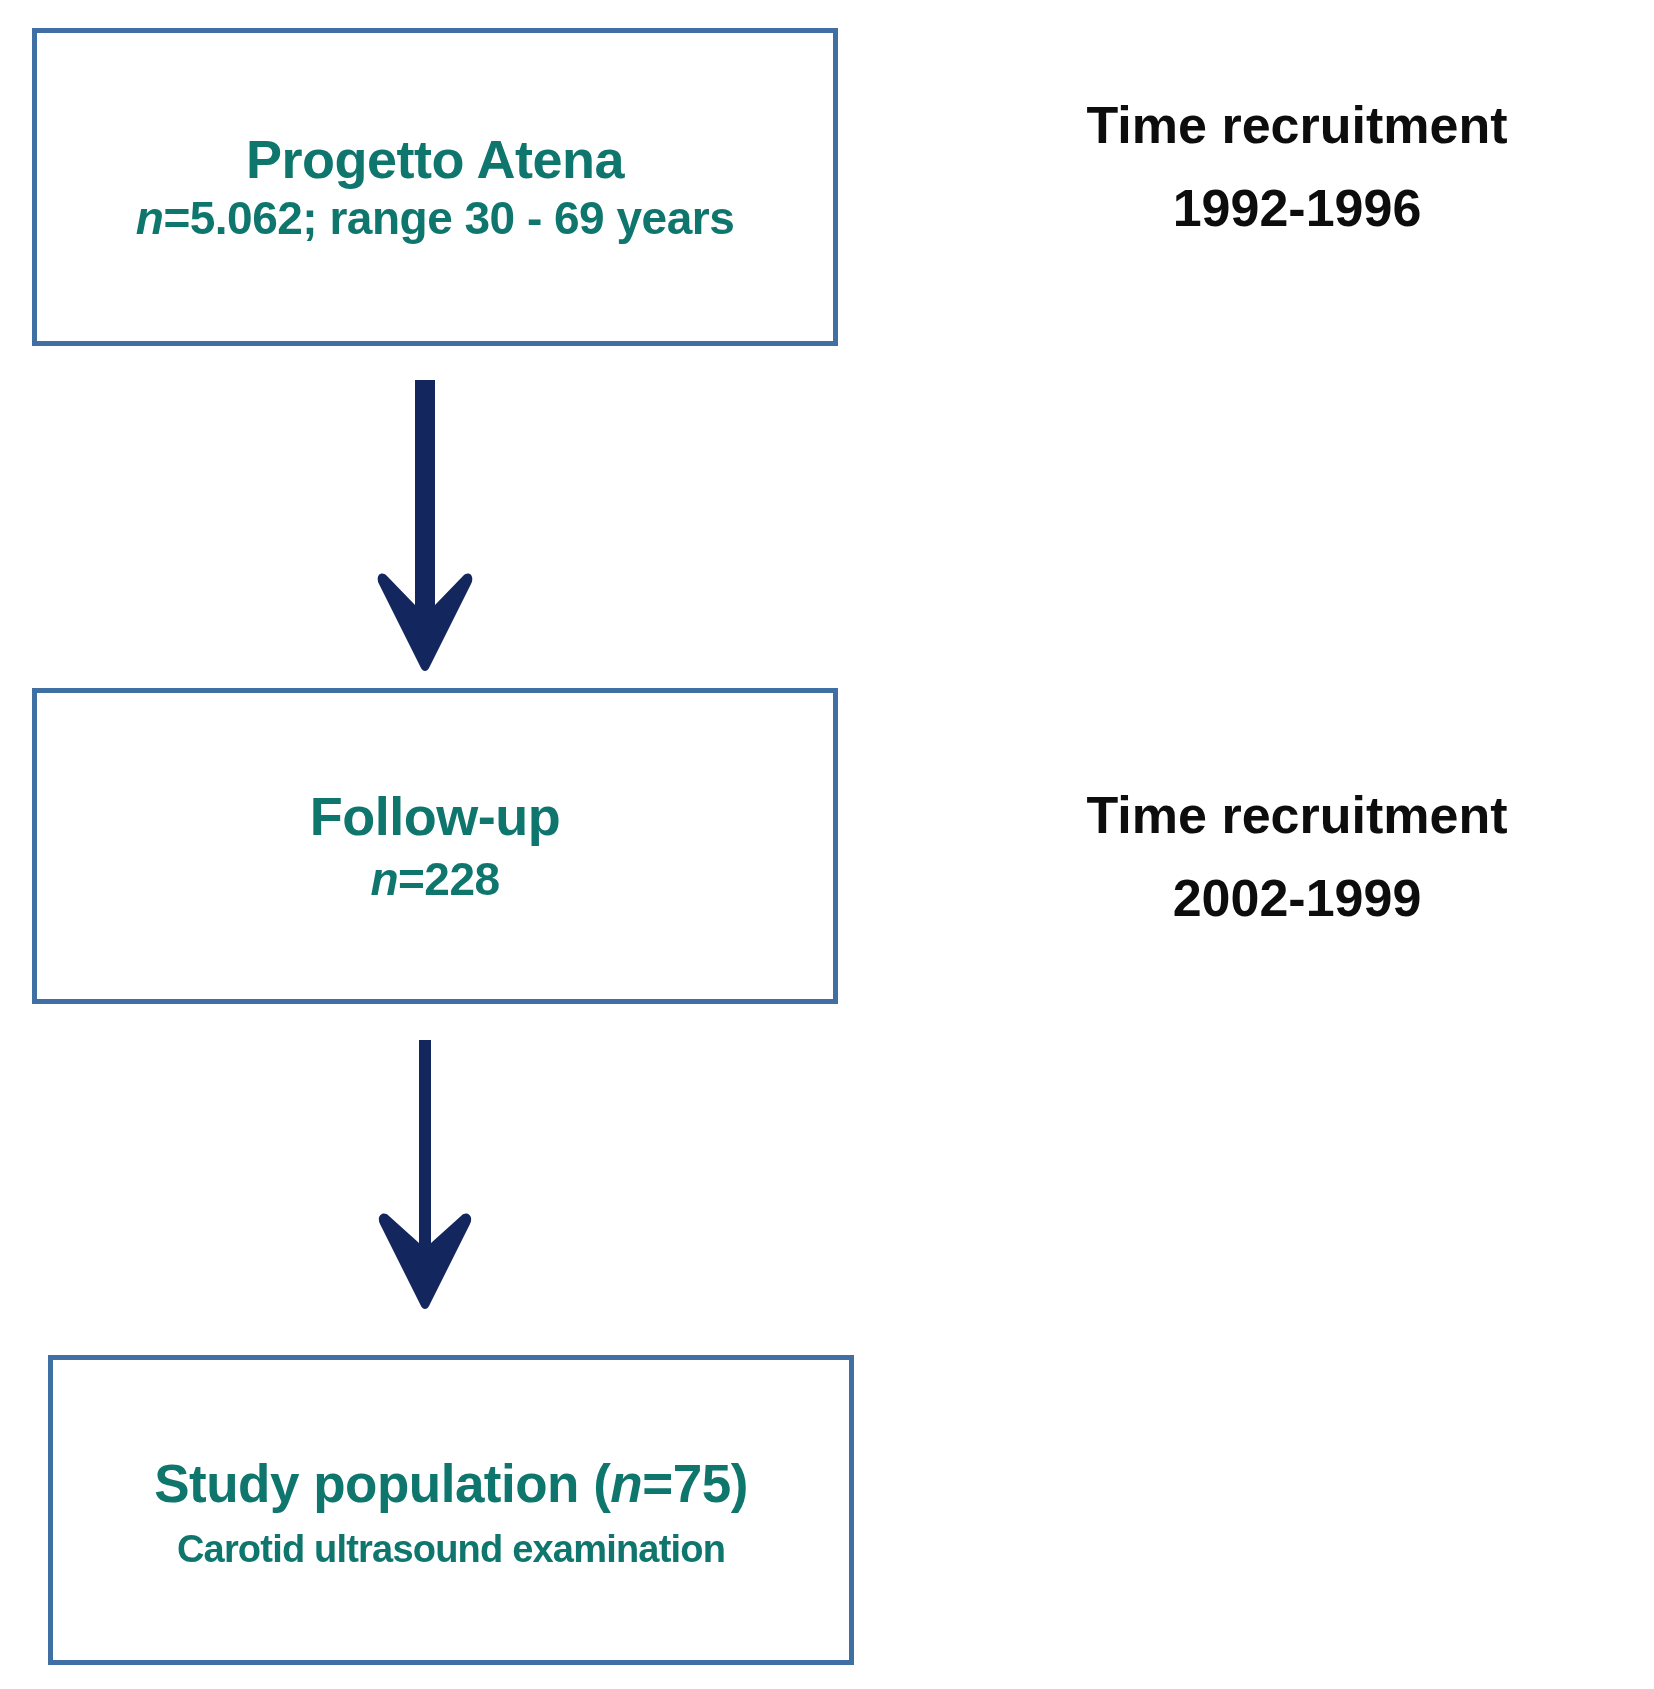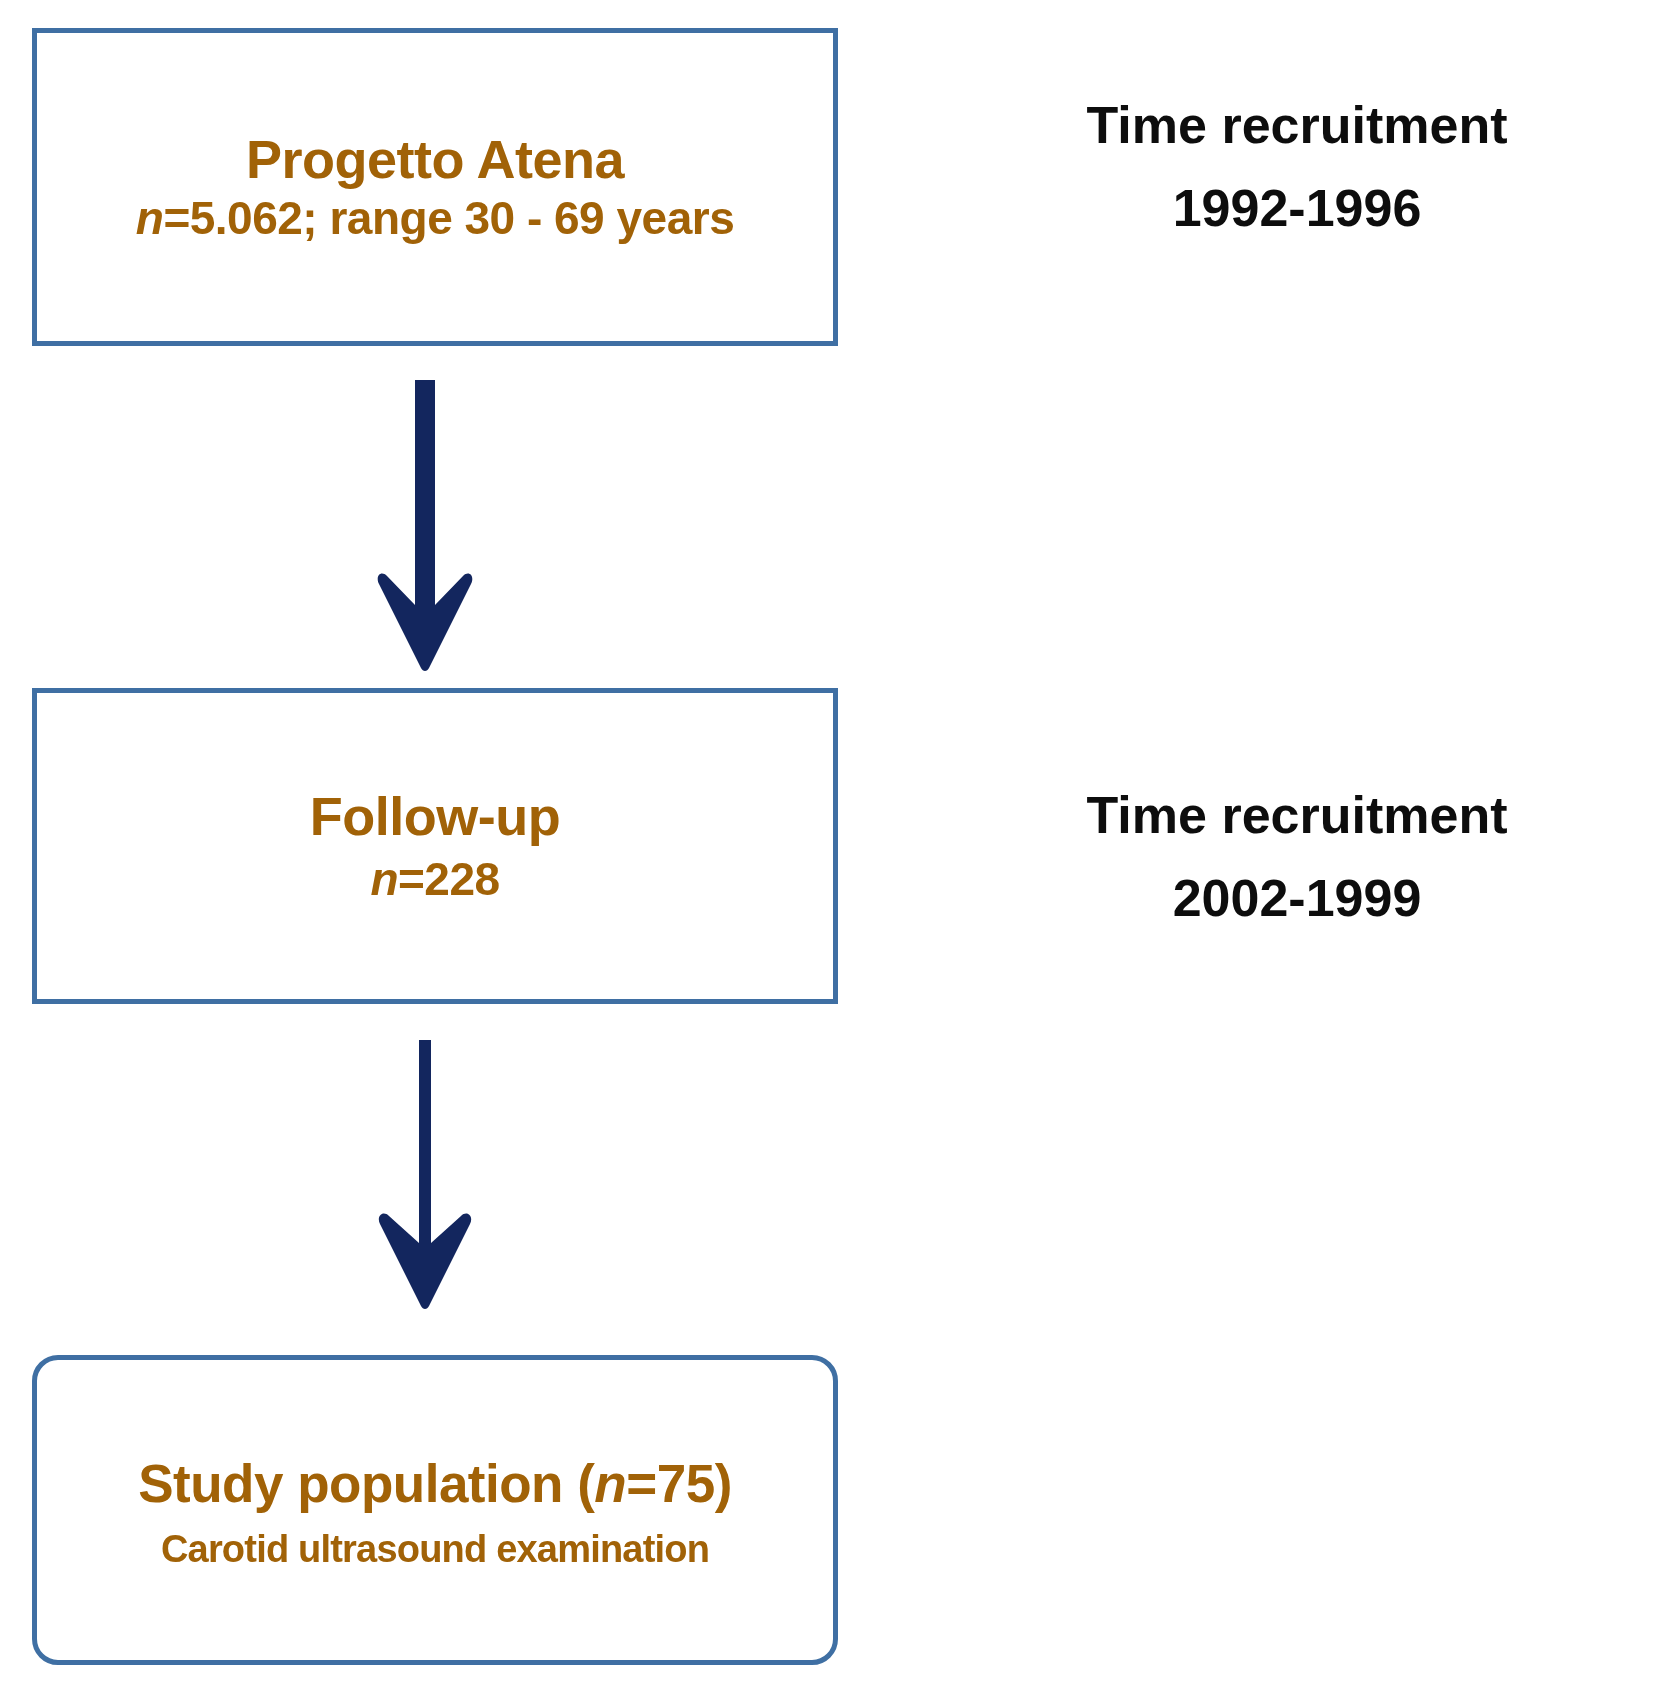--- a/index.html
+++ b/index.html
@@ -22,26 +22,26 @@
     box-sizing: border-box;
     background: #ffffff;
     border: 5px solid #3f6fa3;
     display: flex;
     flex-direction: column;
     align-items: center;
     justify-content: center;
   }
   #box-1 { left: 32px;  top: 28px;   width: 806px; height: 318px; }
   #box-2 { left: 32px;  top: 688px;  width: 806px; height: 316px; }
-  #box-3 { left: 32px;  top: 1355px; width: 806px; height: 310px; border-radius: 26px; }
+  #box-3 { left: 48px;  top: 1355px; width: 806px; height: 310px; }
 
   .box-inner {
     width: 100%;
     text-align: center;
-    color: #a16207;
+    color: #0f766e;
   }
 
   .line-title {
     font-size: 54px;
     font-weight: bold;
     letter-spacing: -0.5px;
     line-height: 1.12;
     white-space: nowrap;
   }
   .line-sub {

